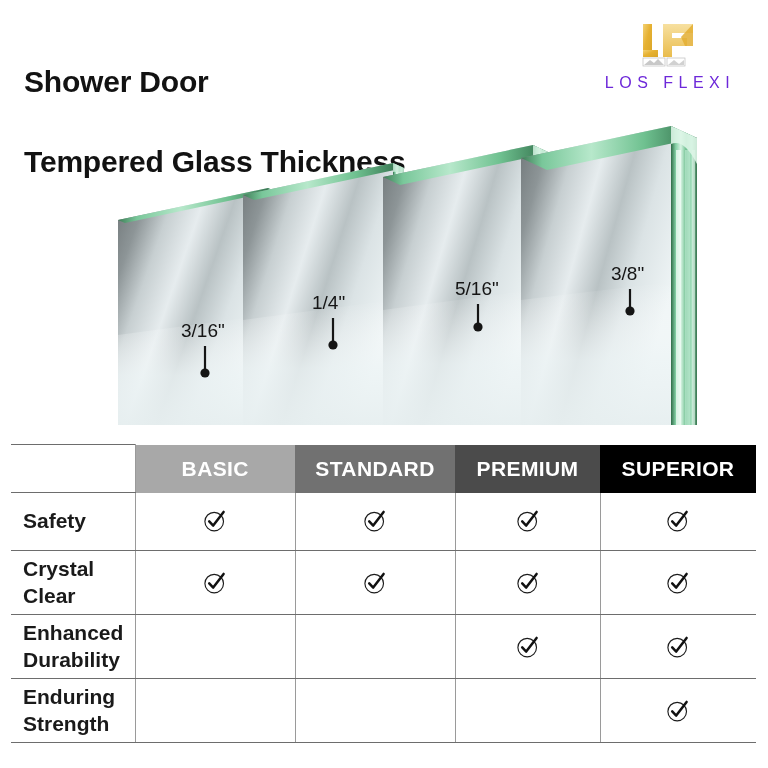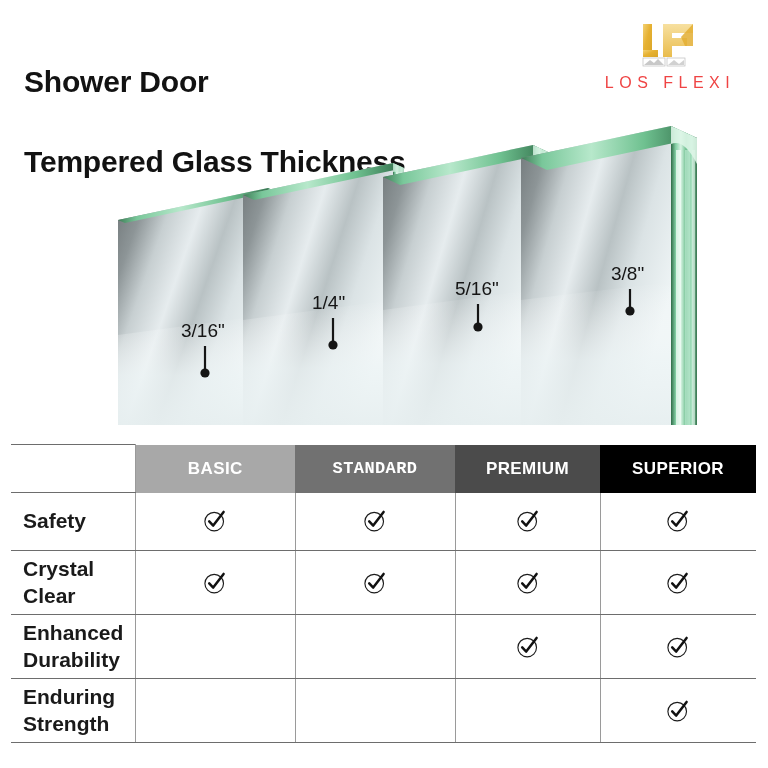--- a/index.html
+++ b/index.html
@@ -20,21 +20,21 @@
   }
   #title .l1 { display: block; }
   #title .l2 { display: block; }
 
   
   #logo { position: absolute; left: 585px; top: 22px; width: 170px; height: 80px; }
   #logo-mark { position: absolute; left: 56px; top: 0px; width: 58px; height: 45px; }
   #logo-word {
     position: absolute; left: 0; top: 52px; width: 170px;
     text-align: center; font-size: 16px; letter-spacing: 5.5px;
-    color: #ef4444; font-weight: 400; font-family: "Liberation Sans", sans-serif;
+    color: #6d28d9; font-weight: 400; font-family: "Liberation Sans", sans-serif;
   }
 
   
   #glass-area { position: absolute; left: 0; top: 120px; width: 768px; height: 310px; overflow: hidden; }
   #glass-svg { position: absolute; left: 0; top: 0; }
   .callout-text {
     font-family: "Liberation Sans", sans-serif;
     font-size: 19px; fill: #151515; font-weight: 400;
   }
 
@@ -52,25 +52,25 @@
     border-bottom: 1px solid #6d6d6d;
     padding: 0;
     vertical-align: middle;
   }
   table#spec tr.head th { border-bottom: 1px solid #6d6d6d; }
   table#spec th:last-child, table#spec td:last-child { border-right: none; }
   table#spec tr.head th.corner {
     background: #ffffff; border-top: 1px solid #6d6d6d; border-right: 1px solid #9a9a9a;
   }
   table#spec tr.head th.tier {
-    color: #ffffff; font-size: 17px; font-weight: 700; letter-spacing: 0.4px;
+    color: #ffffff; font-size: 21px; font-weight: 700; letter-spacing: 0.4px;
     text-align: center; height: 48px; border-right: none; border-bottom: none;
   }
   table#spec tr.head th.tier.basic    { background: #a8a8a8; }
-  table#spec tr.head th.tier.standard { background: #717171; font-family: Liberation Mono, monospace; }
+  table#spec tr.head th.tier.standard { background: #717171; }
   table#spec tr.head th.tier.premium  { background: #4b4b4b; text-align: center; }
   table#spec tr.head th.tier.superior { background: #000000; }
 
   table#spec td.rowlabel {
     font-size: 21px; font-weight: 700; color: #1a1a1a;
     padding-left: 12px; line-height: 1.25; white-space: pre-line;
     text-align: left;
   }
   table#spec td.cell { text-align: center; height: 64px; }
   table#spec tr.r1 td { height: 58px; }

